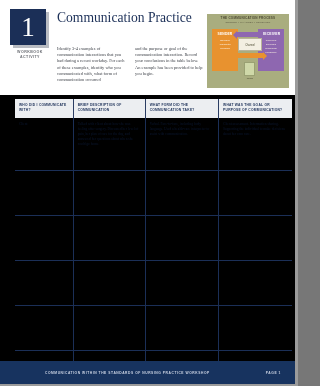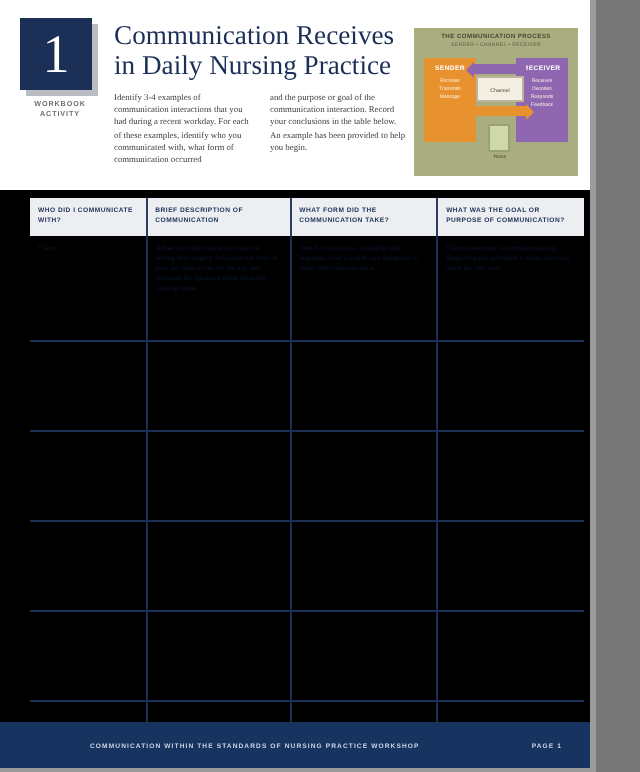--- a/index.html
+++ b/index.html
@@ -326,22 +326,21 @@
     <div class="badge-wrap">
       <div class="badge-shadow"></div>
       <div class="badge">1</div>
       <div class="badge-caption">
         <span>WORKBOOK</span>
         <span>ACTIVITY</span>
       </div>
     </div>
 
     <div class="title">
-      <div>Communication Receives</div>
-      <div>in Daily Nursing Practice</div>
+      <div>Communication Practice</div>
     </div>
 
     <div class="intro">
       <div class="intro-col">Identify 3-4 examples of communication interactions that you had during a recent workday. For each of these examples, identify who you communicated with, what form of communication occurred</div>
       <div class="intro-col">and the purpose or goal of the communication interaction. Record your conclusions in the table below. An example has been provided to help you begin.</div>
     </div>
 
     <div class="figure">
       <div class="fig-inner">
 

